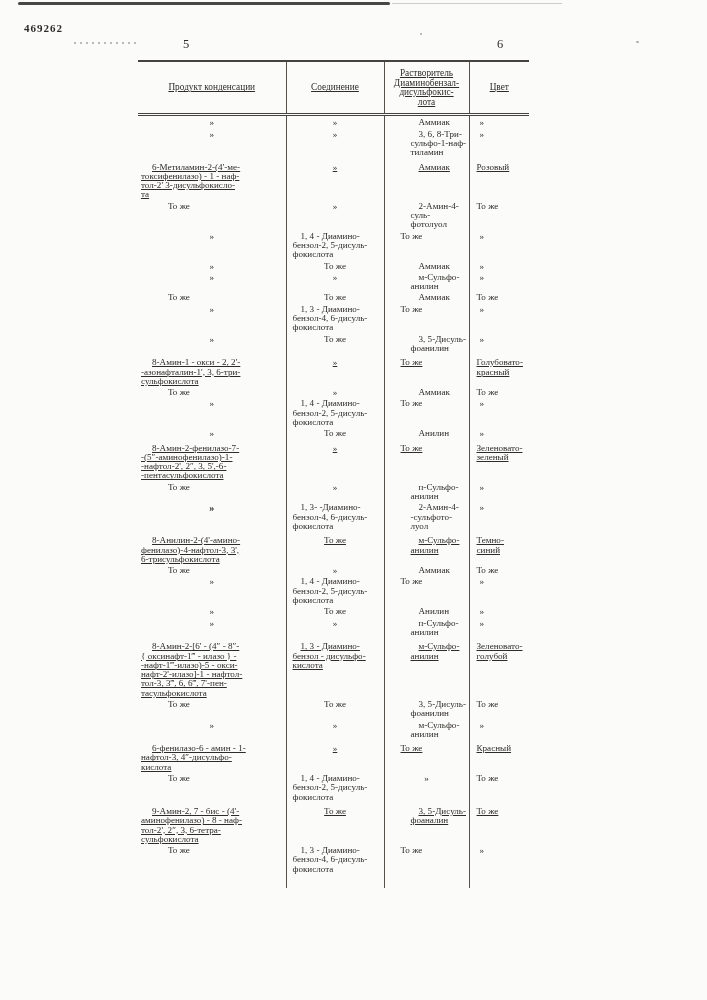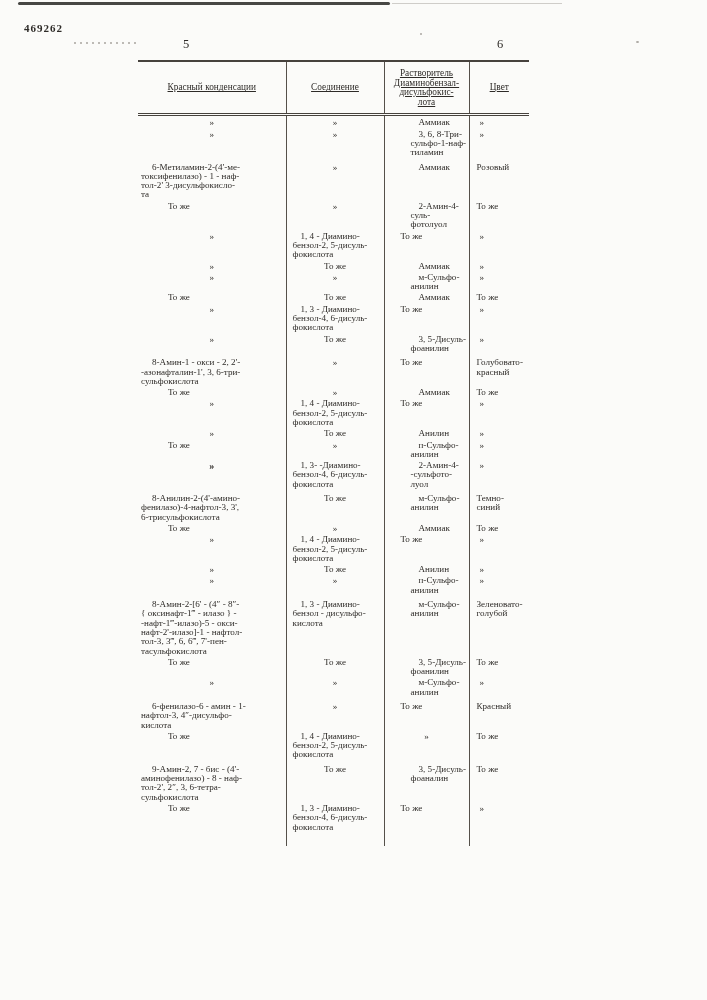--- a/index.html
+++ b/index.html
@@ -46,21 +46,21 @@
   }
   thead th:not(:last-child){border-right:1px solid #55504a;}
 
   td{
     vertical-align:top;
     padding:2px 1px 0 1px;
     white-space:pre-line;
     overflow:visible;
   }
   td:not(:last-child){border-right:1px solid #55504a;}
-  tr.spaced td{padding-top:5px;}
+  tr.spaced td{padding-top:5px;text-decoration:underline;}
   tbody tr:last-child td{padding-bottom:14px;}
 
   td.ditto{text-align:center;}
   td.c1.name{padding-left:3px;text-indent:11px;text-align:left;}
   td.c1.same{padding-left:30px;}
   td.c2.name{padding-left:6px;text-indent:8px;text-align:left;}
   td.c2.same{text-align:center;}
   td.c3{padding-left:26px;text-indent:8px;}
   td.c3.ditto{text-align:center;text-indent:0;padding-left:1px;}
   td.c3.same{text-indent:0;padding-left:16px;}
@@ -85,21 +85,21 @@
 
   <table class="main">
     <colgroup>
       <col class="w1">
         <col class="w2">
         <col class="w3">
         <col class="w4">
     </colgroup>
     <thead>
       <tr>
-        <th>Красный конденсации</th>
+        <th>Продукт конденсации</th>
         <th>Соединение</th>
         <th>Растворитель
 Диаминобензал-
 дисульфокис-
 лота</th>
         <th>Цвет</th>
       </tr>
     </thead>
     <tbody id="table-body">
         <tr>
@@ -195,20 +195,30 @@
 бензол-2, 5-дисуль-
 фокислота</td>
           <td class="c3 same">То же</td>
           <td class="c4 ditto">»</td>
         </tr>
         <tr>
           <td class="c1 ditto">»</td>
           <td class="c2 same">То же</td>
           <td class="c3 name">Анилин</td>
           <td class="c4 ditto">»</td>
+        </tr>
+        <tr class="spaced">
+          <td class="c1 name">8-Амин-2-фенилазо-7-
+-(5″-аминофенилазо)-1-
+-нафтол-2', 2″, 3, 5',-6-
+-пентасульфокислота</td>
+          <td class="c2 ditto">»</td>
+          <td class="c3 same">То же</td>
+          <td class="c4 name">Зеленовато-
+зеленый</td>
         </tr>
         <tr>
           <td class="c1 same">То же</td>
           <td class="c2 ditto">»</td>
           <td class="c3 name">п-Сульфо-
 анилин</td>
           <td class="c4 ditto">»</td>
         </tr>
         <tr>
           <td class="c1 ditto bold">»</td>

